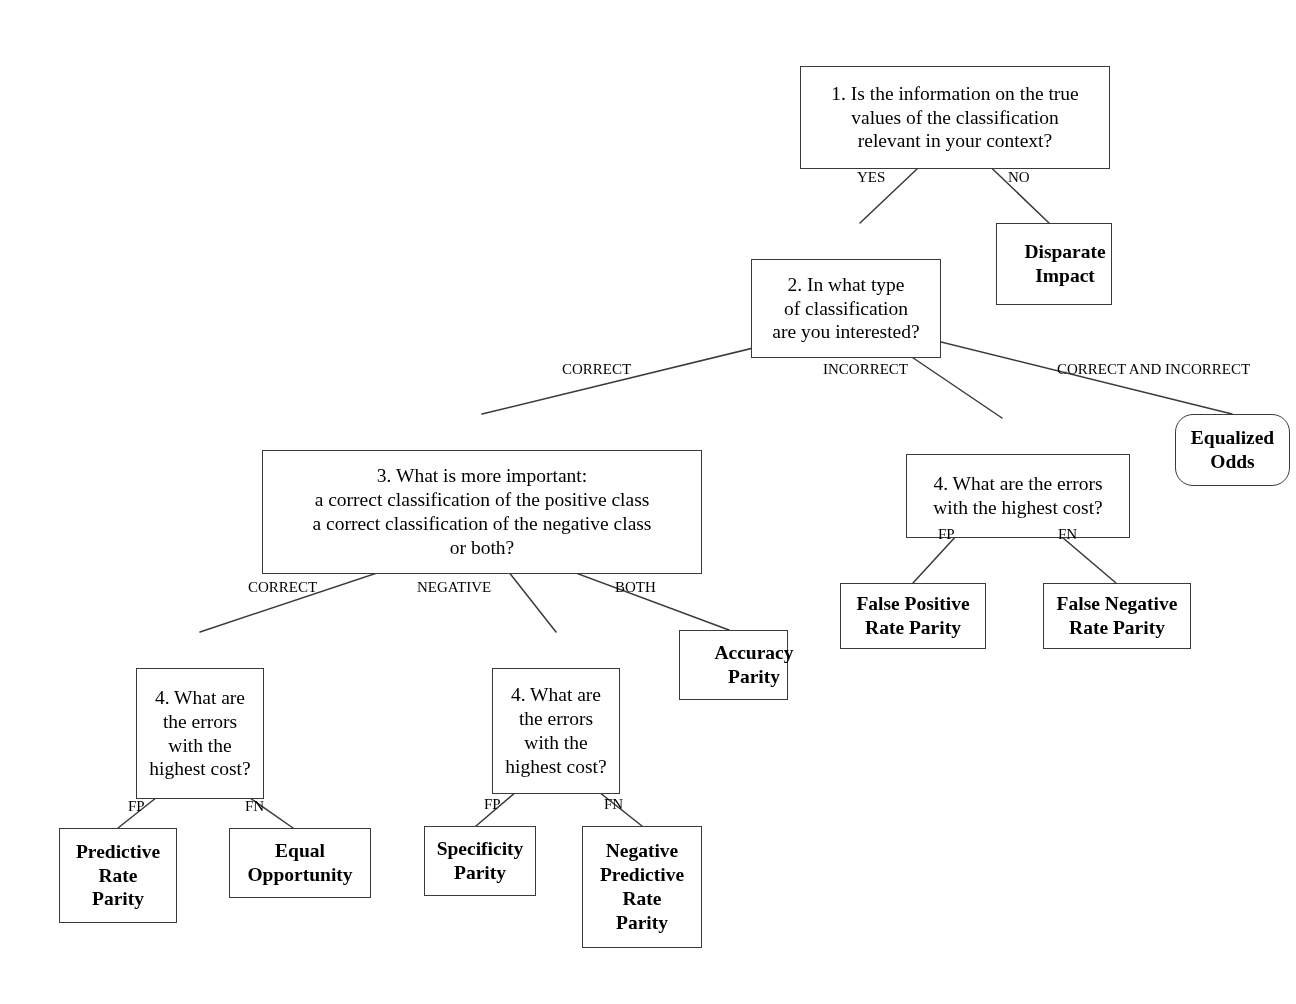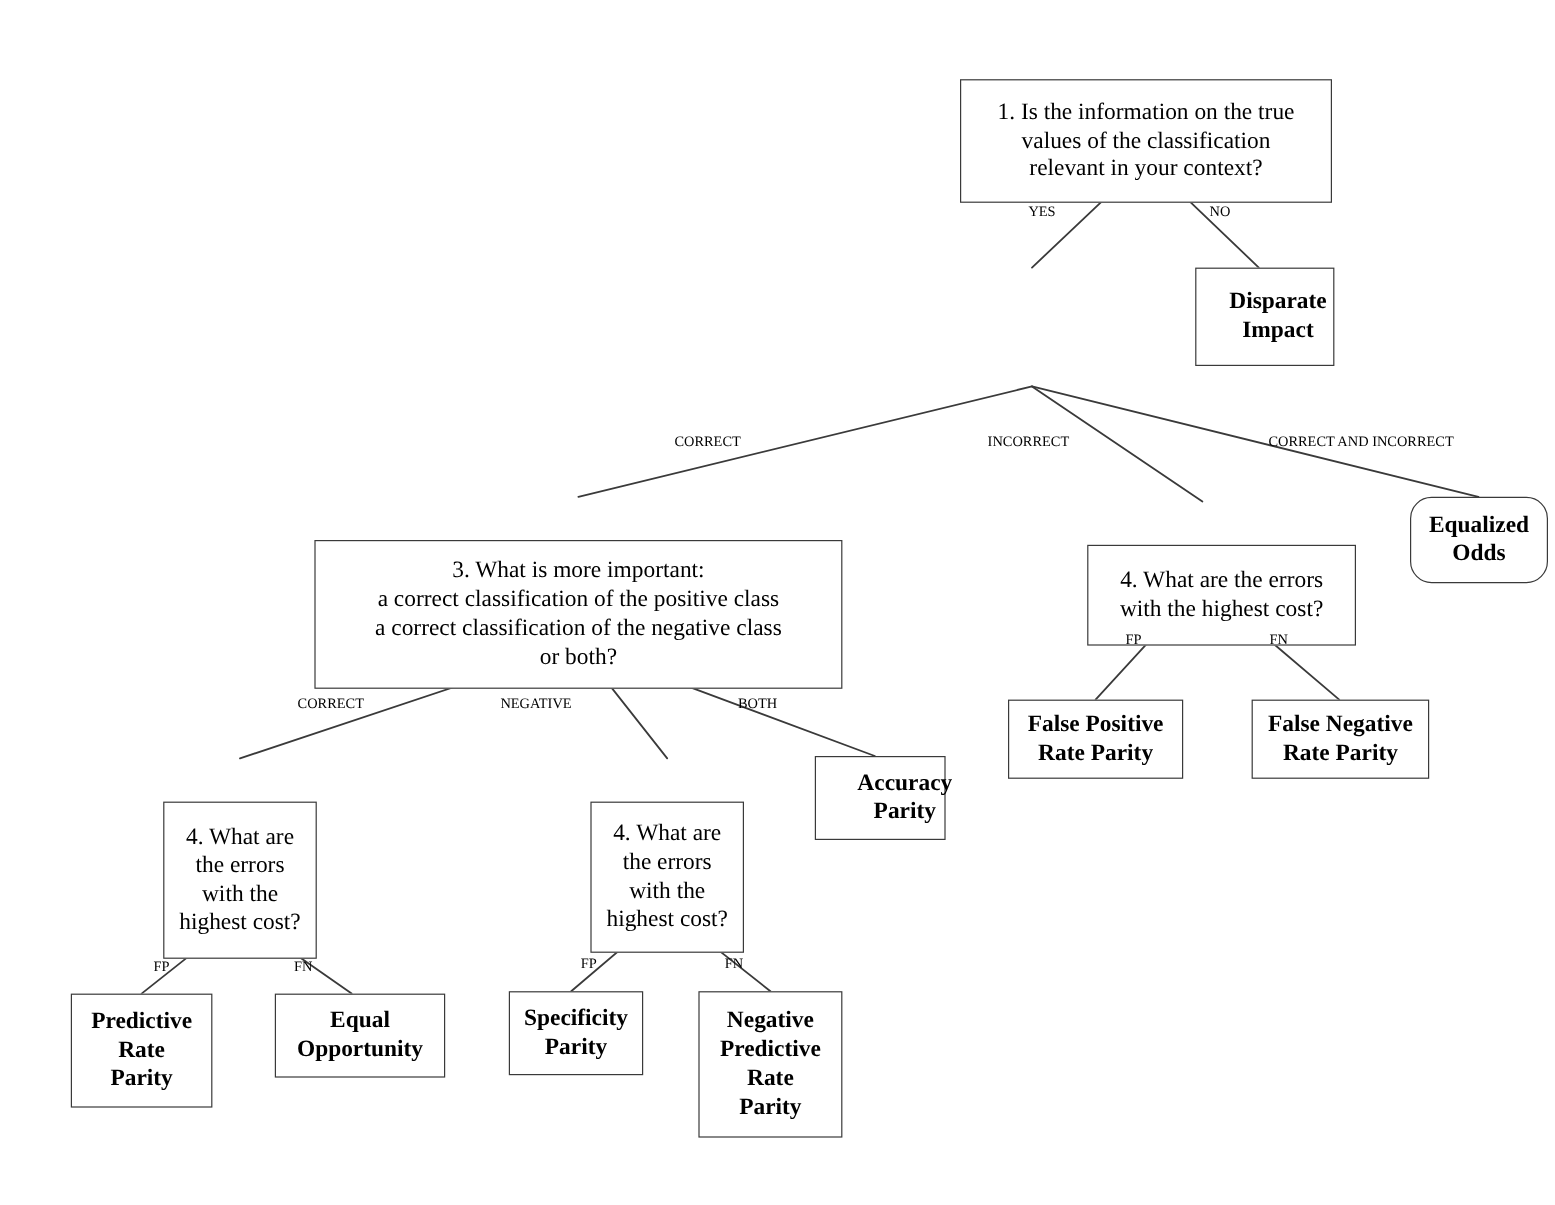--- a/index.html
+++ b/index.html
@@ -41,21 +41,21 @@
     font-weight: normal;
     font-size: 19.5px;
     margin-top: 36px;
   }
   .node.leaf {
     font-weight: bold;
     font-size: 19.5px;
   }
   .edge-label {
     position: absolute;
-    font-size: 12px;
+    font-size: 15px;
     font-weight: normal;
     background: transparent;
     white-space: nowrap;
     line-height: 1;
   }
 </style>
 </head>
 <body>
 
 <div id="canvas">
@@ -87,20 +87,23 @@
 
       <line x1="556" y1="758" x2="476" y2="826"></line>
       <line x1="556" y1="758" x2="642" y2="826"></line>
     </g>
   </svg>
 
   <div class="node question" style="left:800px; top:30px; width:310px; height:103px;">1. Is the information on the true
 values of the classification
 relevant in your context?</div>
 
+  <div class="node question" style="left:751px; top:223px; width:190px; height:99px;">2. In what type
+of classification
+are you interested?</div>
 
   <div class="node leaf" style="left:996px; top:223px; width:116px; height:82px;padding-left:28px;">Disparate
 Impact</div>
 
   <div class="node question" style="left:262px; top:414px; width:440px; height:124px;">3. What is more important:
 a correct classification of the positive class
 a correct classification of the negative class
 or both?</div>
 
   <div class="node question" style="left:906px; top:418px; width:224px; height:84px;">4. What are the errors

